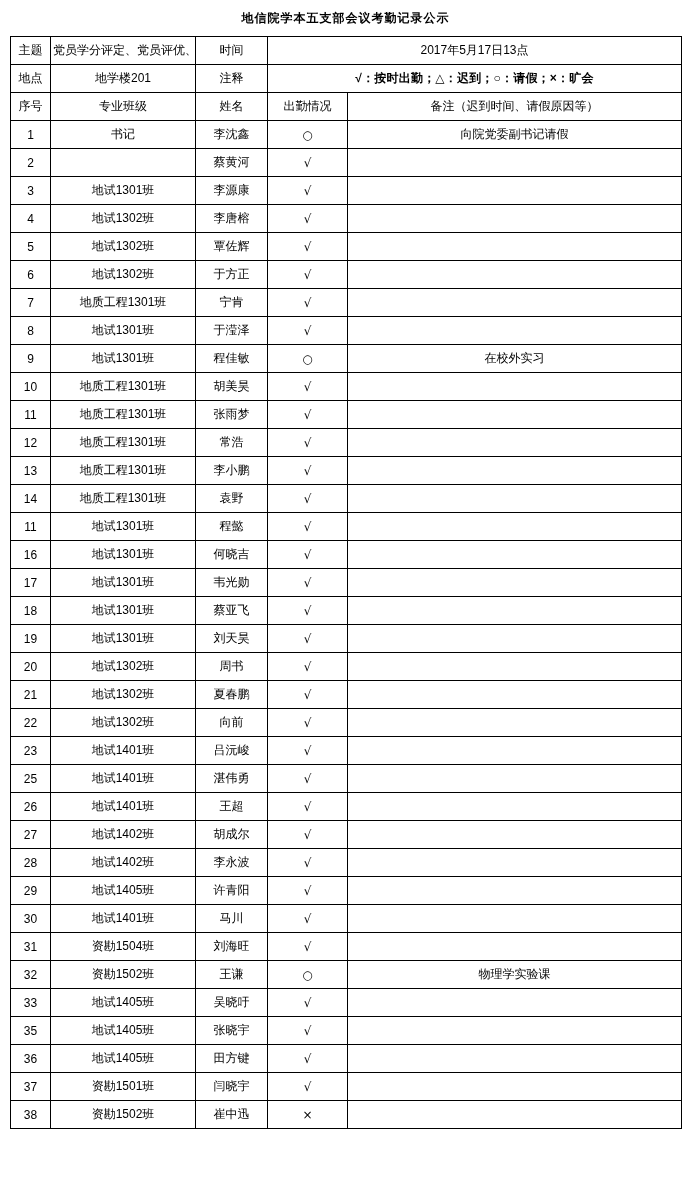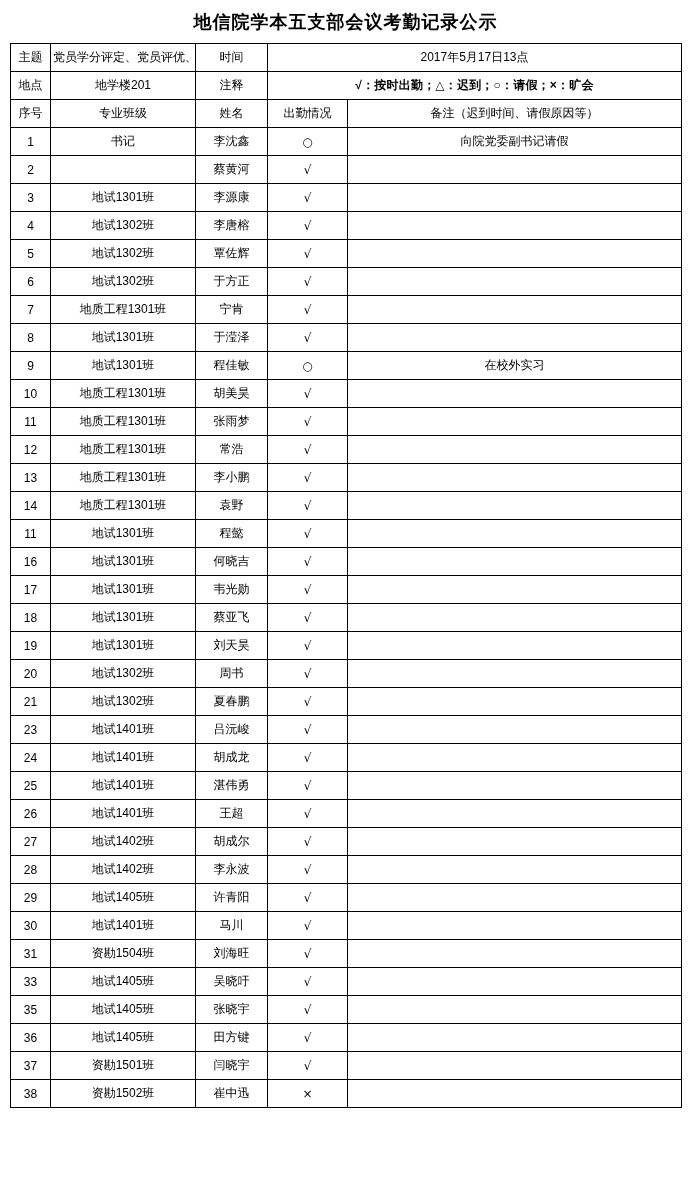--- a/index.html
+++ b/index.html
@@ -13,21 +13,21 @@
     color: #000000;
     -webkit-font-smoothing: antialiased;
   }
   .page {
     width: 691px;
     box-sizing: border-box;
     padding: 0 10px;
   }
   .doc-title {
     text-align: center;
-    font-size: 18px;
+    font-size: 12px;
     font-weight: bold;
     letter-spacing: 1px;
     padding: 10px 0 9px 0;
     font-family: "Liberation Serif", "DejaVu Serif", serif;
   }
   table.sheet {
     border-collapse: collapse;
     width: 671px;
     table-layout: fixed;
   }
@@ -255,34 +255,34 @@
           <td class="remark"></td>
         </tr>
         <tr>
           <td class="num">21</td>
           <td>地试1302班</td>
           <td>夏春鹏</td>
           <td class="mark">√</td>
           <td class="remark"></td>
         </tr>
         <tr>
+          <td class="num">22</td>
+          <td>地试1302班</td>
+          <td>向前</td>
+          <td class="mark">√</td>
+          <td class="remark"></td>
+        </tr>
+        <tr>
           <td class="num">23</td>
           <td>地试1401班</td>
           <td>吕沅峻</td>
           <td class="mark">√</td>
           <td class="remark"></td>
         </tr>
         <tr>
-          <td class="num">24</td>
-          <td>地试1401班</td>
-          <td>胡成龙</td>
-          <td class="mark">√</td>
-          <td class="remark"></td>
-        </tr>
-        <tr>
           <td class="num">25</td>
           <td>地试1401班</td>
           <td>湛伟勇</td>
           <td class="mark">√</td>
           <td class="remark"></td>
         </tr>
         <tr>
           <td class="num">26</td>
           <td>地试1401班</td>
           <td>王超</td>
@@ -316,20 +316,27 @@
           <td>马川</td>
           <td class="mark">√</td>
           <td class="remark"></td>
         </tr>
         <tr>
           <td class="num">31</td>
           <td>资勘1504班</td>
           <td>刘海旺</td>
           <td class="mark">√</td>
           <td class="remark"></td>
+        </tr>
+        <tr>
+          <td class="num">32</td>
+          <td>资勘1502班</td>
+          <td>王谦</td>
+          <td class="mark">○</td>
+          <td class="remark">物理学实验课</td>
         </tr>
         <tr>
           <td class="num">33</td>
           <td>地试1405班</td>
           <td>吴晓吁</td>
           <td class="mark">√</td>
           <td class="remark"></td>
         </tr>
         <tr>
           <td class="num">35</td>

